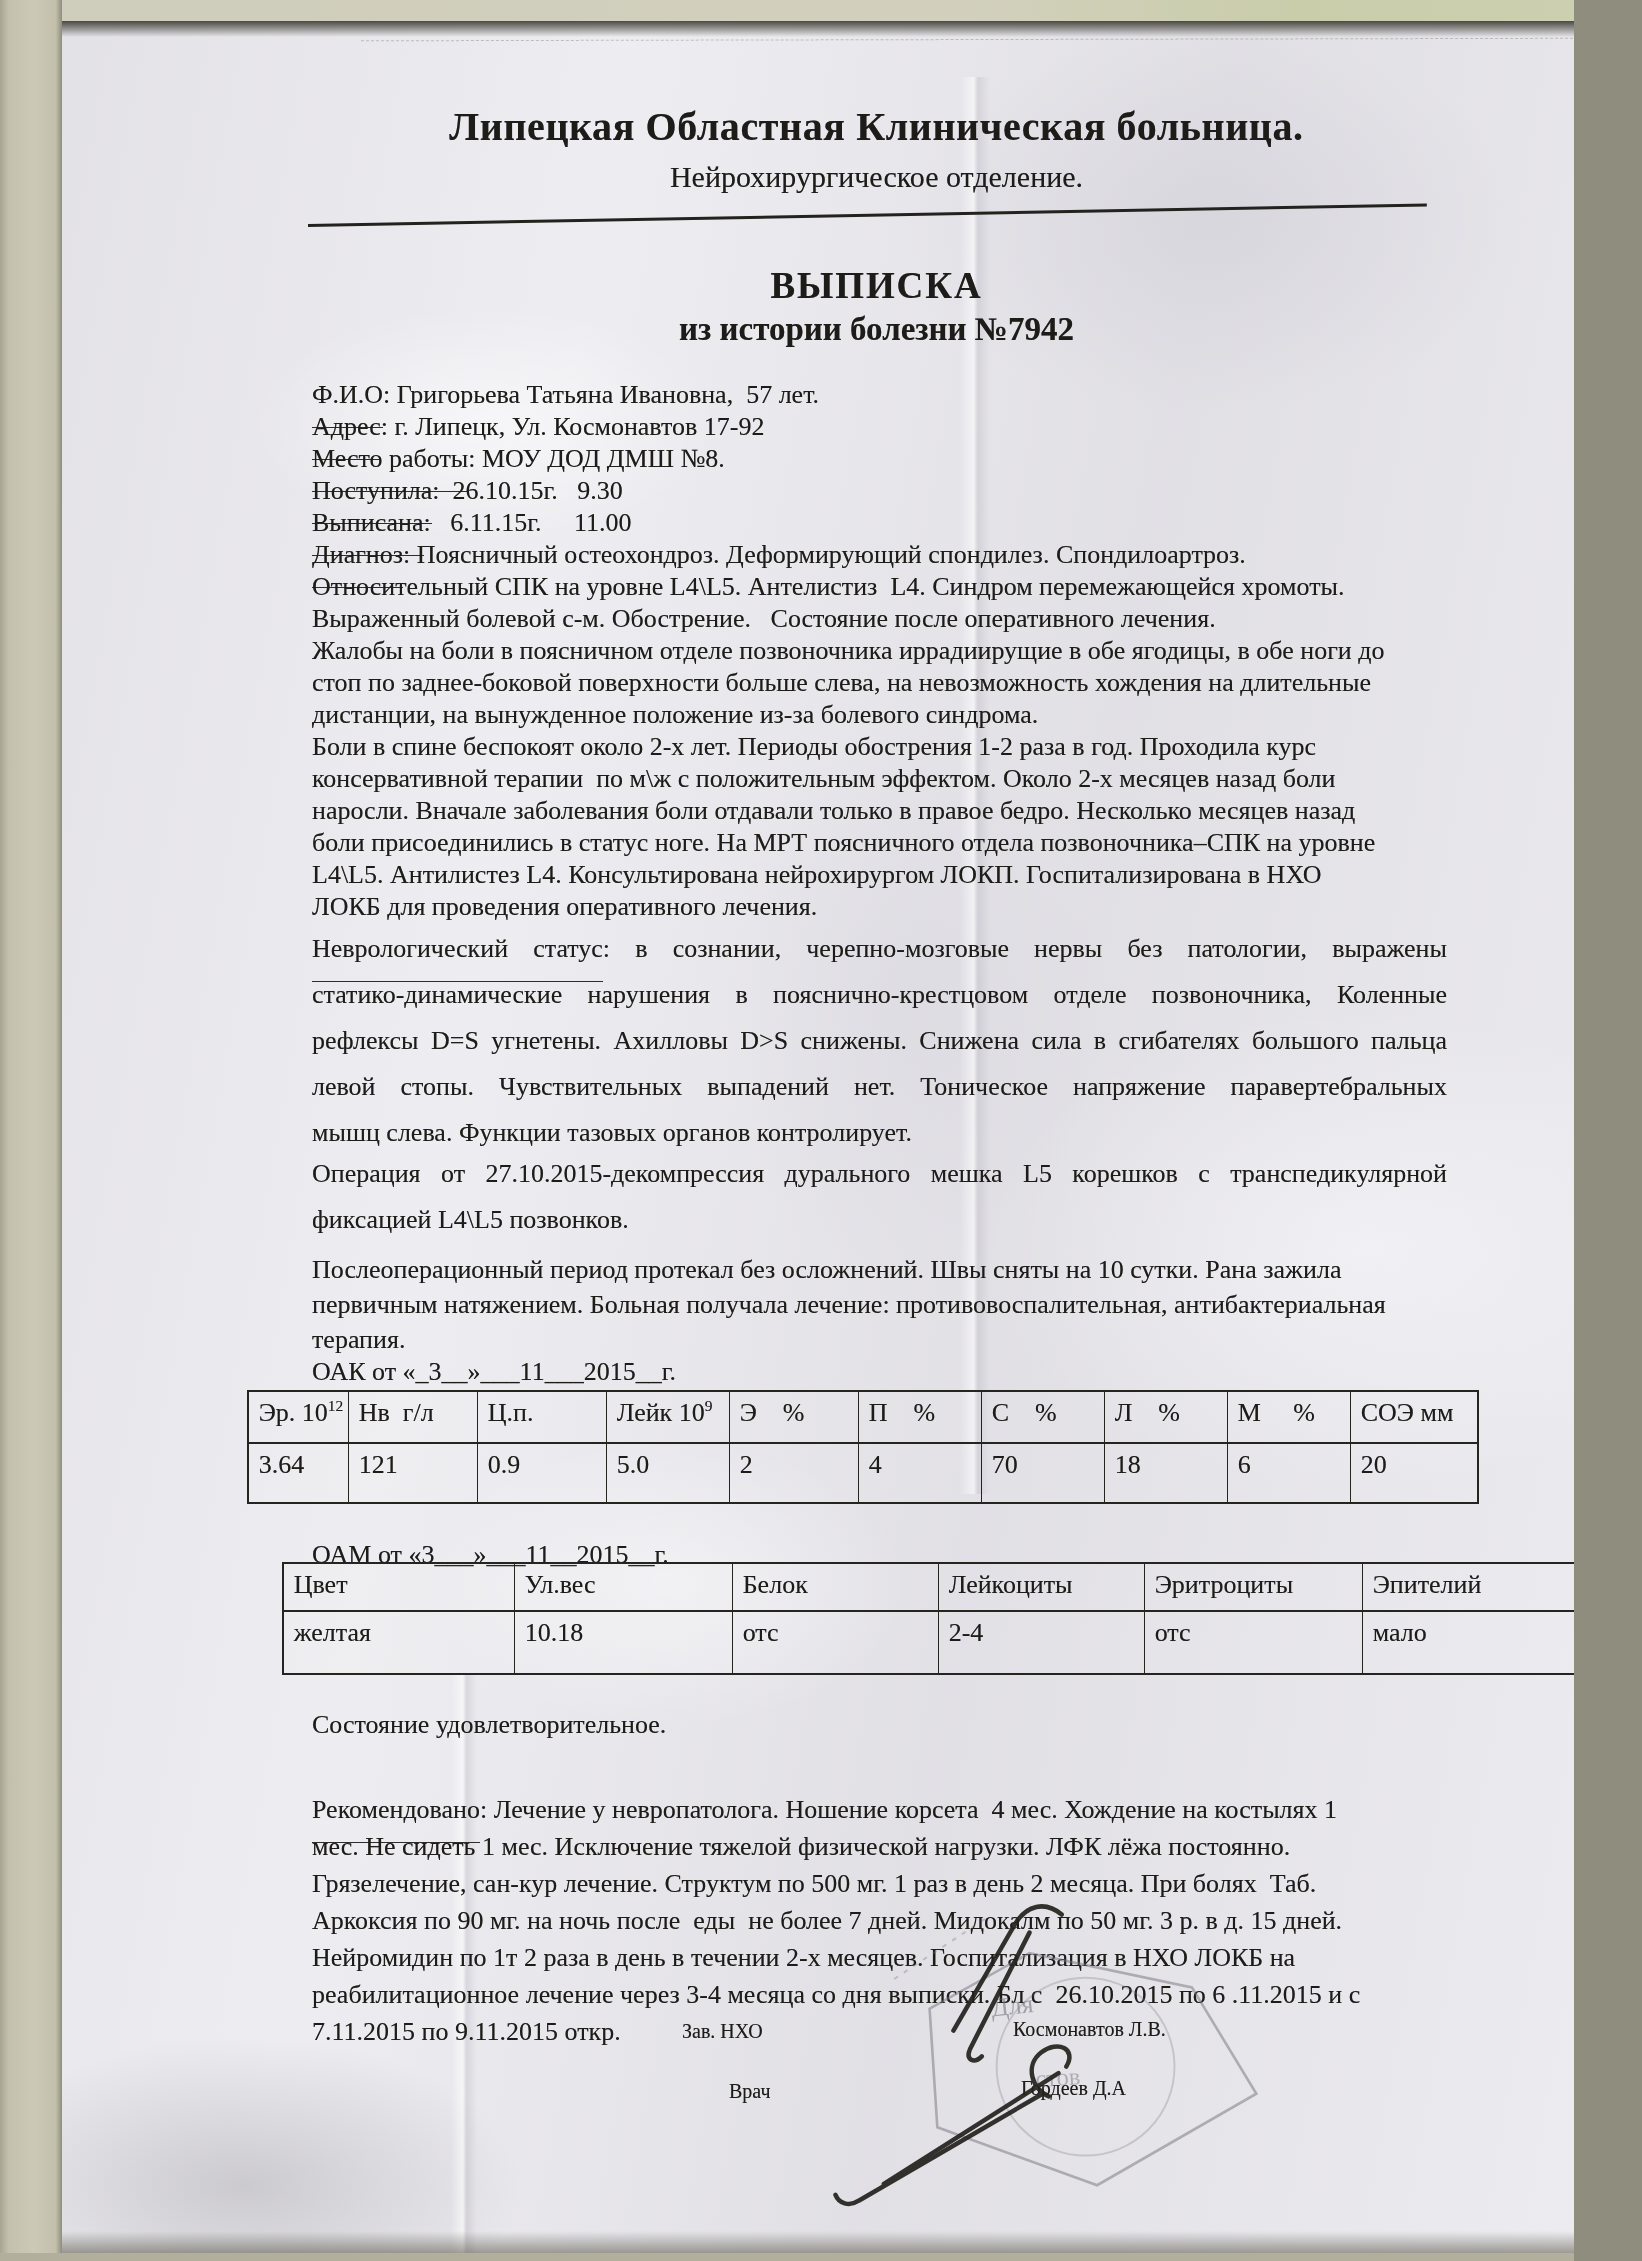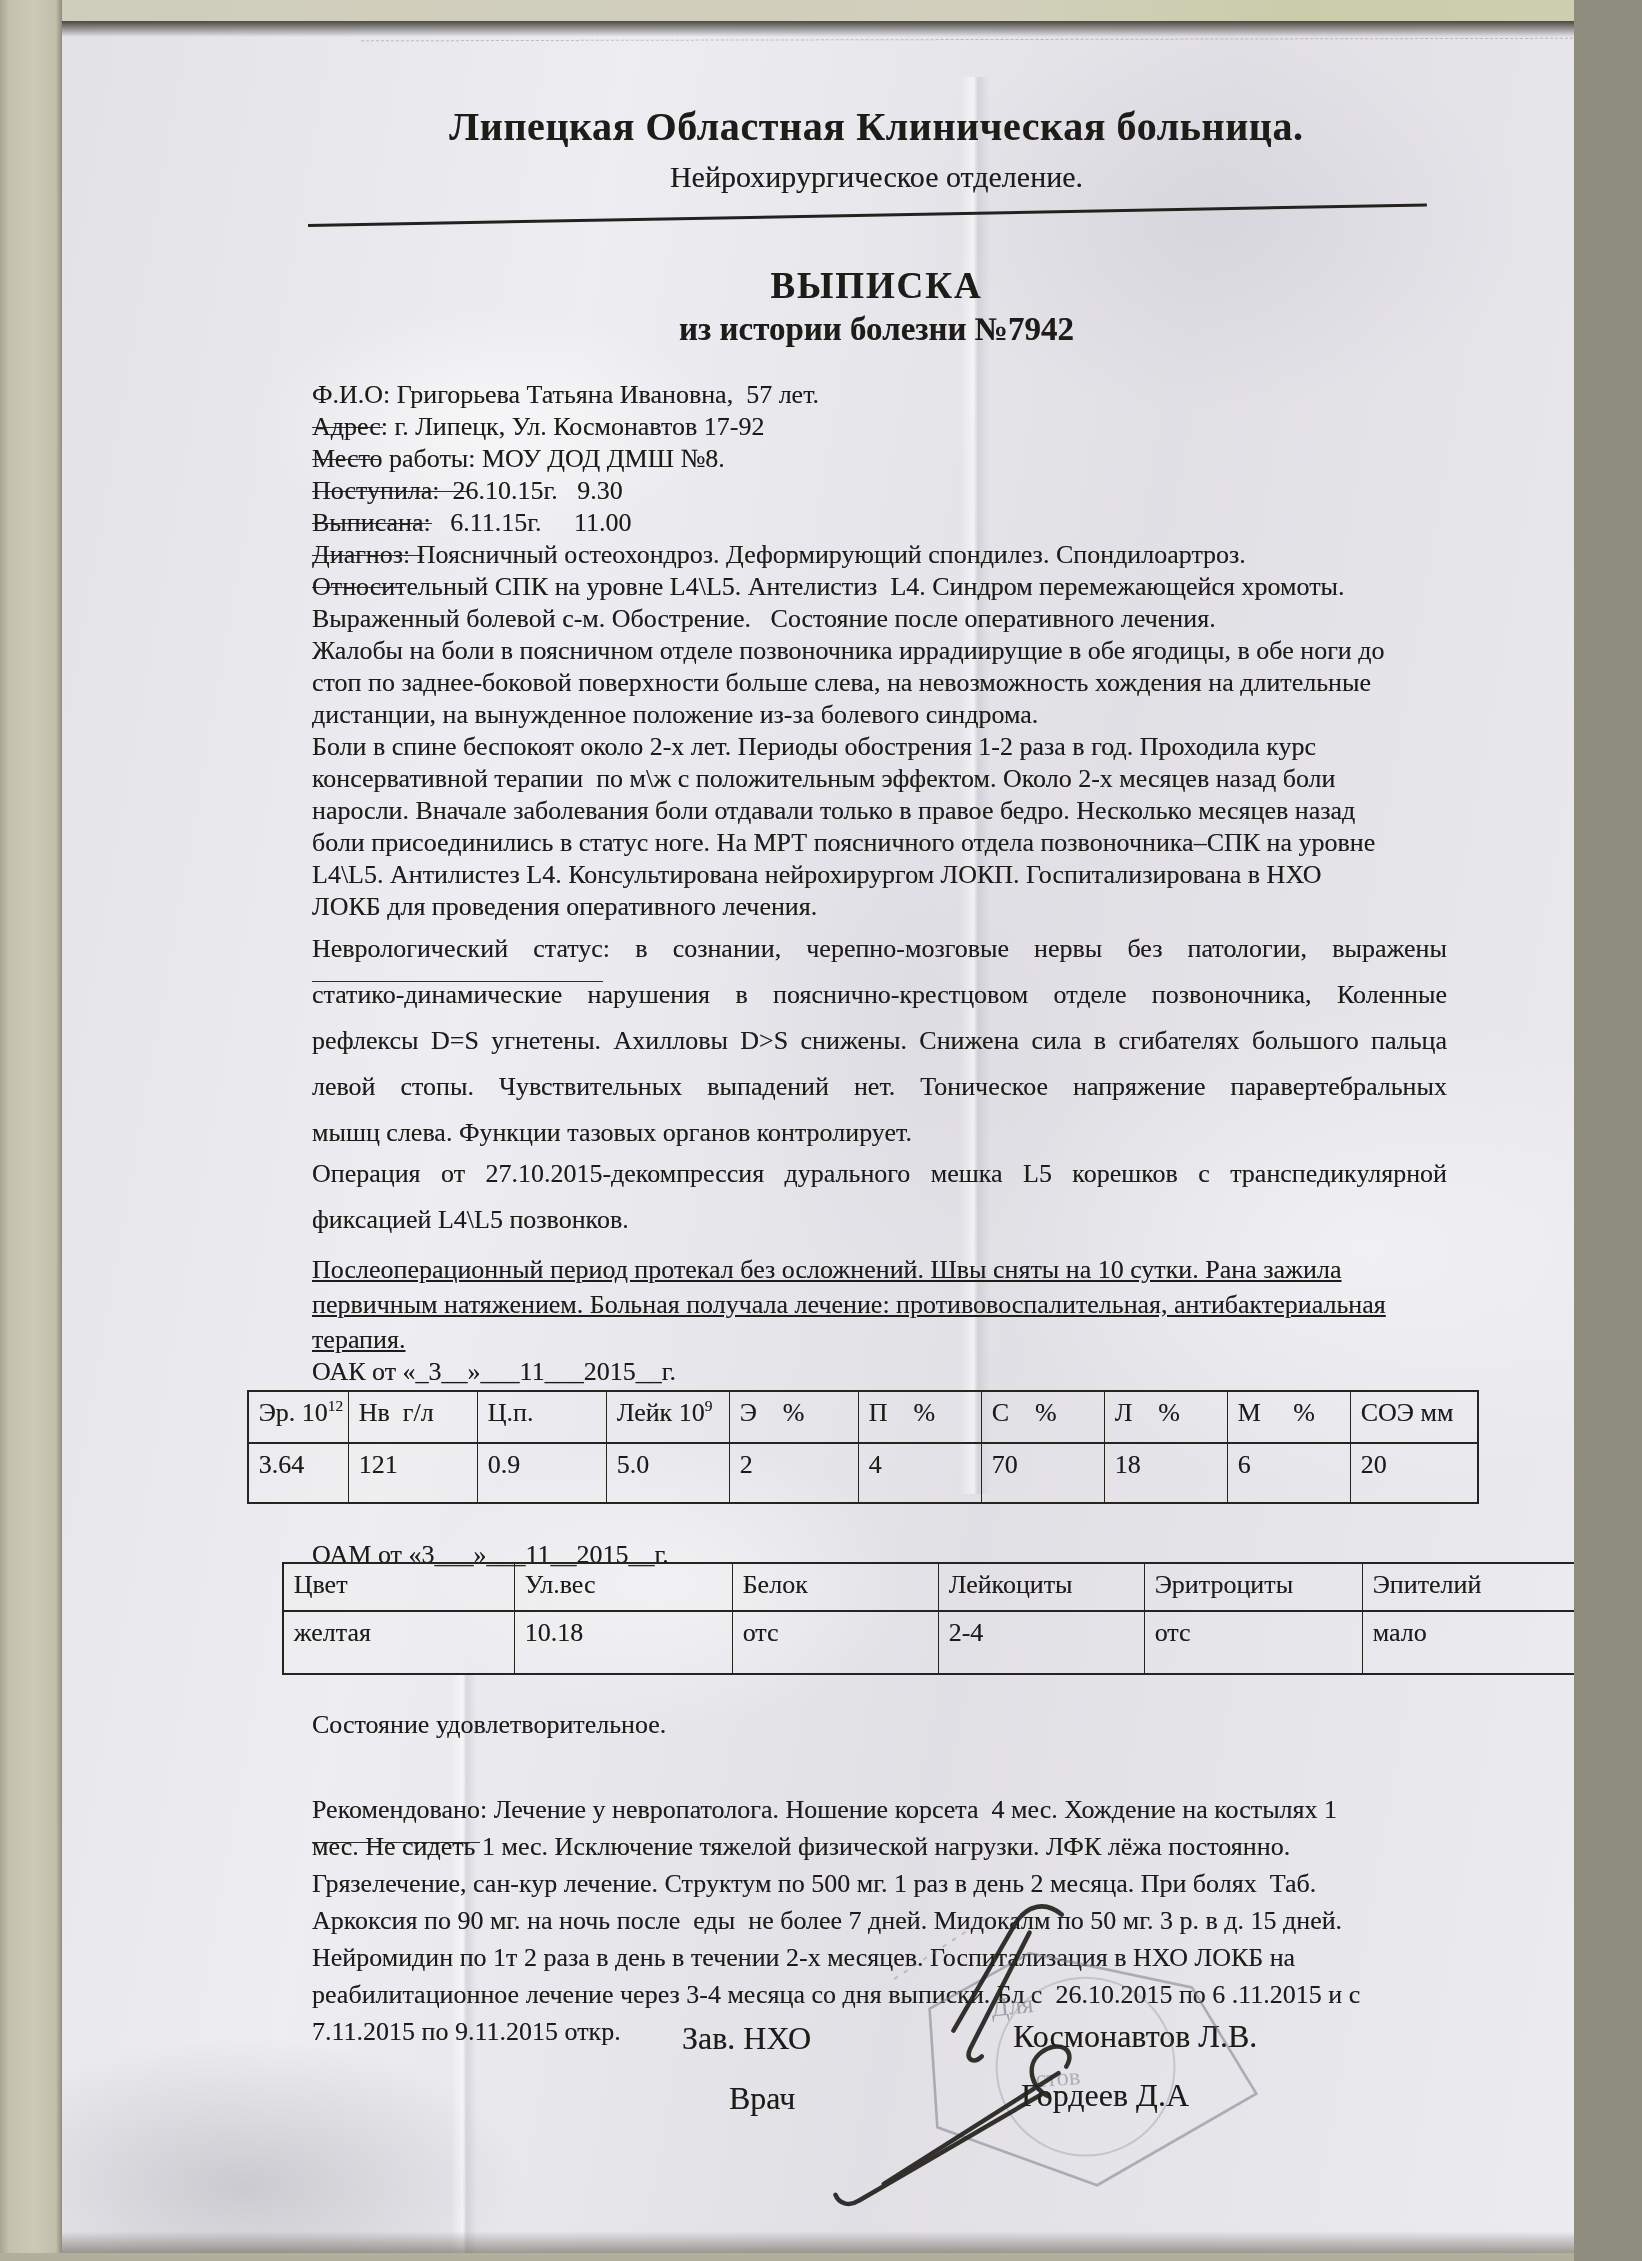--- a/index.html
+++ b/index.html
@@ -37,38 +37,38 @@
         transform:rotate(-1.05deg);transform-origin:left center;}
   .t1{top:264px;font-size:37px;font-weight:bold;letter-spacing:1.9px;}
   .t2{top:311px;font-size:33px;font-weight:bold;}
   .blk{position:absolute;left:312px;width:1135px;font-size:26px;}
   .ln{white-space:pre;}
   .jl{white-space:normal;text-align:justify;text-align-last:justify;}
   .ul{border-bottom:1.9px solid rgba(30,28,24,.92);padding-bottom:18px;}
   .info .ln{height:32px;line-height:32px;}
   .neuro{top:926px;}  .neuro .ln{height:46px;line-height:46px;}
   .op{top:1151px;}     .op .ln{height:46px;line-height:46px;}
-  .post{top:1252px;}   .post .ln{height:35px;line-height:35px;text-decoration:underline;}
+  .post{top:1252px;}   .post .ln{height:35px;line-height:35px;}
   .oakdate{top:1357px;} .oamdate{top:1540px;} .state{top:1710px;}
   .rec{top:1791px;}    .rec .ln{height:37px;line-height:37px;}
   
   .tbl{position:absolute;display:grid;border:2.6px solid #25241f;background:rgba(255,255,255,.06);
        font-size:26px;text-shadow:0 0 0.6px rgba(32,30,25,.45);}
   .oak{left:247px;top:1390px;grid-template-columns:100px 129px 129px 123px 129px 123px 123px 123px 123px 126px;
        grid-template-rows:52px 58px;}
   .oam{left:282px;top:1562px;grid-template-columns:231px 218px 206px 206px 218px 217px;
        grid-template-rows:48px 61px;}
   .cell{border-right:1.9px solid #25241f;padding:6.4px 0 0 9.7px;overflow:hidden;white-space:pre;}
   .cell:nth-last-child(1){border-right:none;}
   .hcell{border-bottom:2.6px solid #25241f;}
   .oak .cell:nth-child(10){border-right:none;}
   .oam .cell:nth-child(6){border-right:none;}
   sup{font-size:15.5px;line-height:0;}
   
-  .sig{position:absolute;font-size:32px;text-shadow:0 0 0.6px rgba(32,30,25,.45);white-space:pre;}
+  .sig{position:absolute;font-size:20px;text-shadow:0 0 0.6px rgba(32,30,25,.45);white-space:pre;}
   .stamp-svg{position:absolute;left:773px;top:1881px;}
 </style>
 </head>
 <body>
 
 <div id="page">
   <div class="paper"></div>
   <div class="left-strip"></div>
   <div class="top-strip"></div>
   <div class="top-shadow"></div>

